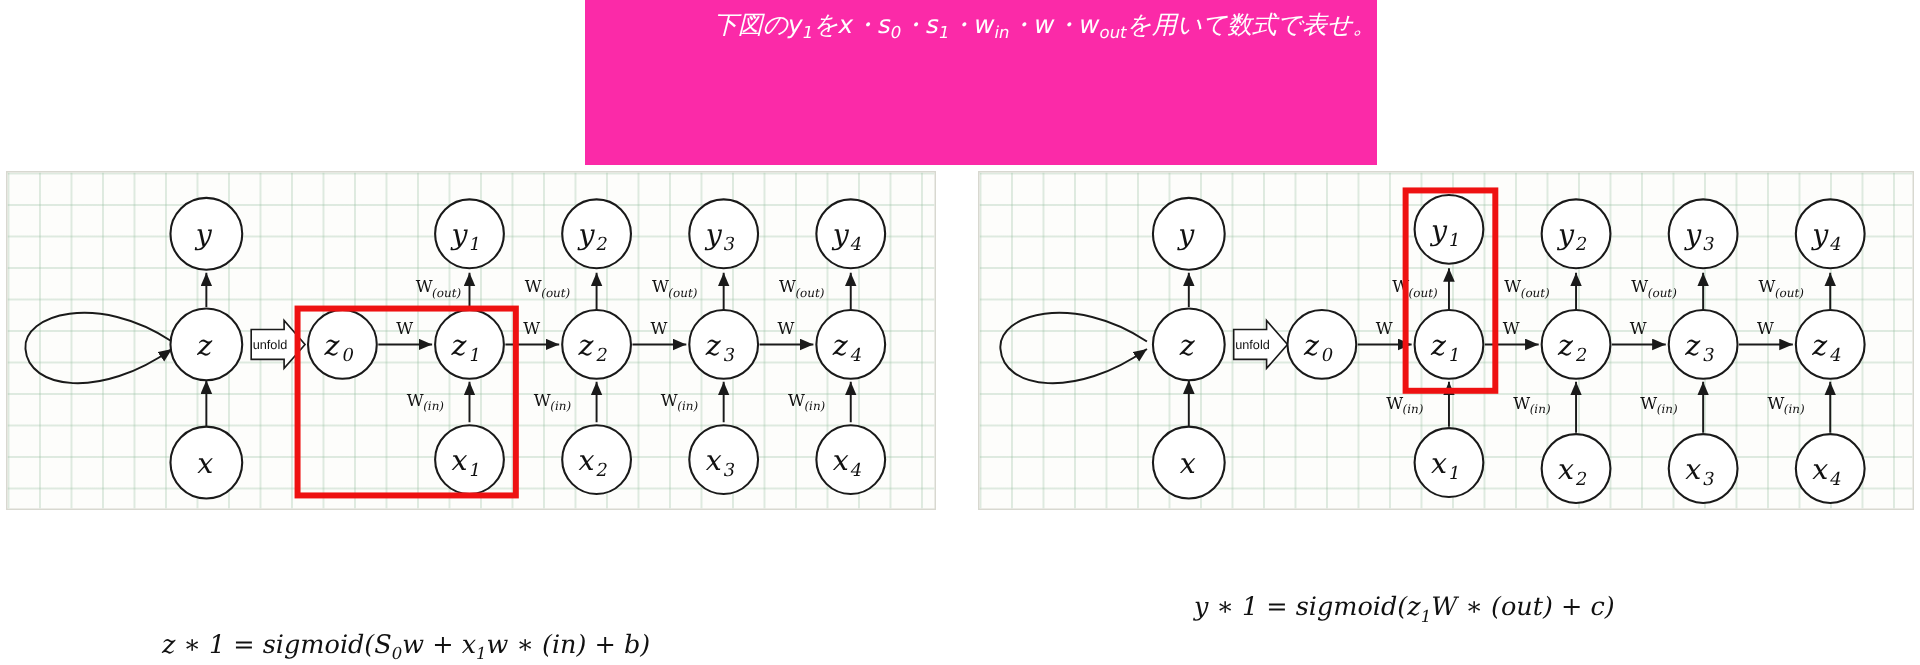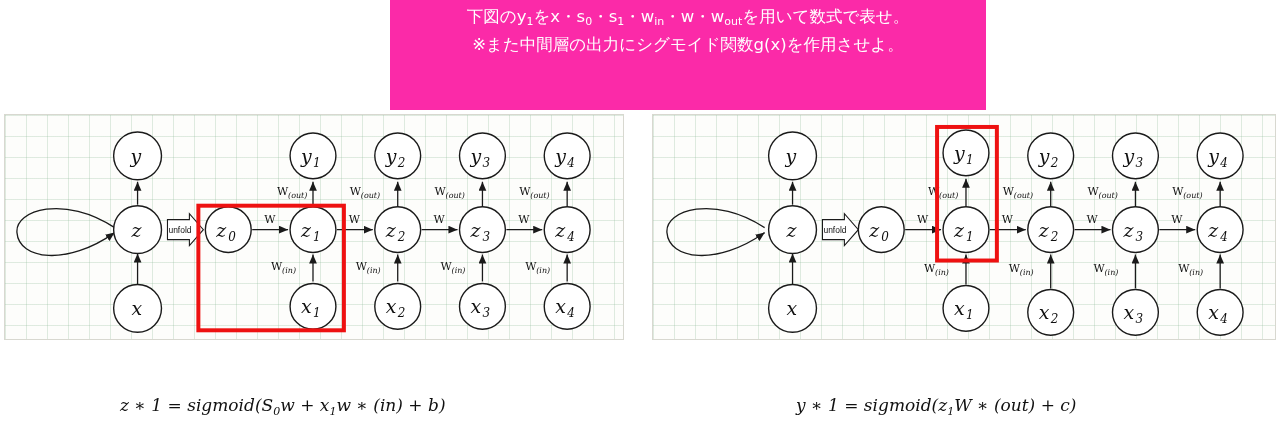--- a/index.html
+++ b/index.html
@@ -13,30 +13,31 @@
     position: relative;
     font-family: "Liberation Sans", sans-serif;
     overflow: hidden;
   }
 
   
   #question-banner {
     position: absolute;
     left: 390px;
     top: 0px;
-    width: 596px;
+    width: 528px;
     height: 110px;
     background: #fb2aa8;
     color: #ffffff;
-    text-align: center;
+    text-align: right;
     font-size: 16.5px;
     line-height: 26px;
     padding-top: 4px;
     box-sizing: border-box;
     font-family: "DejaVu Sans", sans-serif;
+    font-style: italic;
   }
   #question-banner .qline { white-space: nowrap; }
   #question-banner sub {
     font-size: 11px;
     vertical-align: baseline;
     position: relative;
     top: 3px;
   }
 
   
@@ -118,35 +119,34 @@
   
   .formula {
     position: absolute;
     top: 395px;
     font-family: "DejaVu Serif", serif;
     font-style: italic;
     font-size: 17px;
     color: #111;
     white-space: nowrap;
   }
-  #formula-left  { left: 120px; }
+  #formula-left  { left: 108px; margin-top: 25px; }
   #formula-right { left: 796px; }
   .formula sub {
     font-size: 11px;
     font-style: italic;
   }
 </style>
 </head>
 <body>
 
 <div id="question-banner">
   <div class="qline">
     <span>下図のy</span><sub>1</sub><span>をx・s</span><sub>0</sub><span>・s</span><sub>1</sub><span>・w</span><sub>in</sub><span>・w・w</span><sub>out</sub><span>を用いて数式で表せ。</span>
   </div>
-  <div class="qline">※また中間層の出力にシグモイド関数g(x)を作用させよ。</div>
 </div>
 
 <div class="panel" id="panel-left">
   <div class="grid"></div>
   <svg class="svgwrap" viewBox="0 0 620 226" preserveAspectRatio="none">
     <defs>
       <marker id="arrL" markerWidth="8" markerHeight="8" refX="7" refY="3" orient="auto">
         <path d="M0,0 L7,3 L0,6 z" fill="#1a1a1a"></path>
       </marker>
     </defs>

